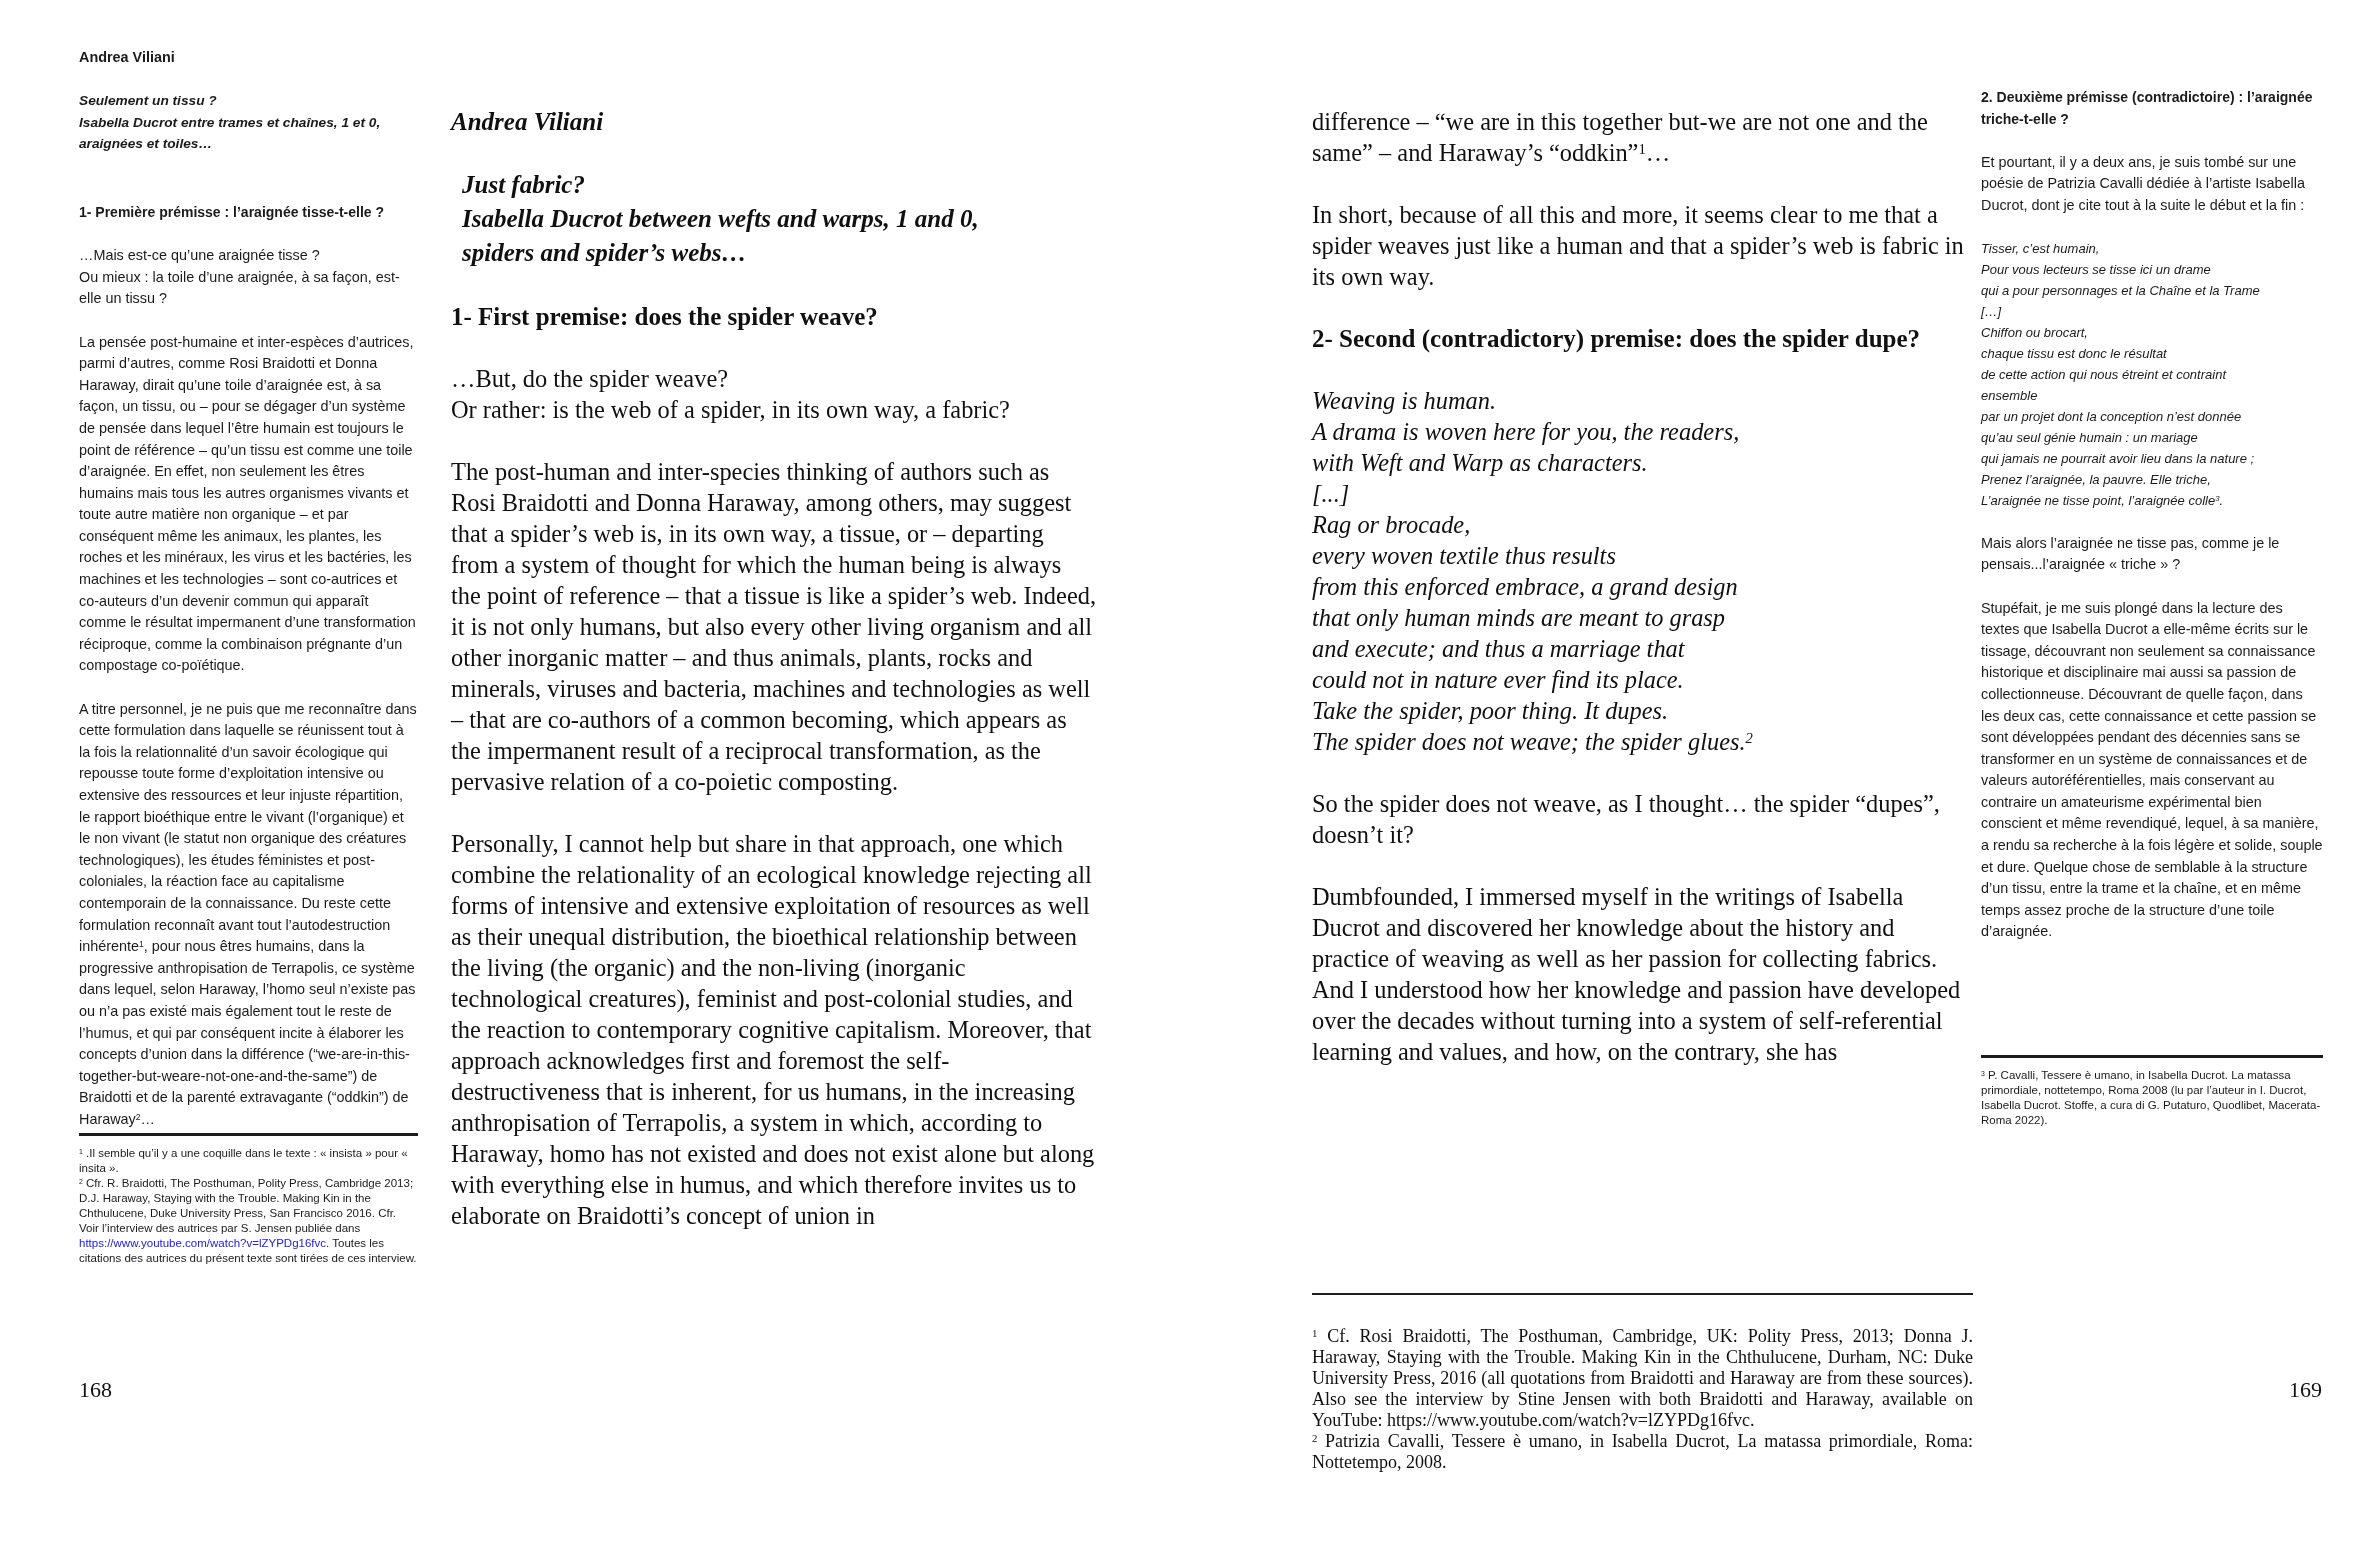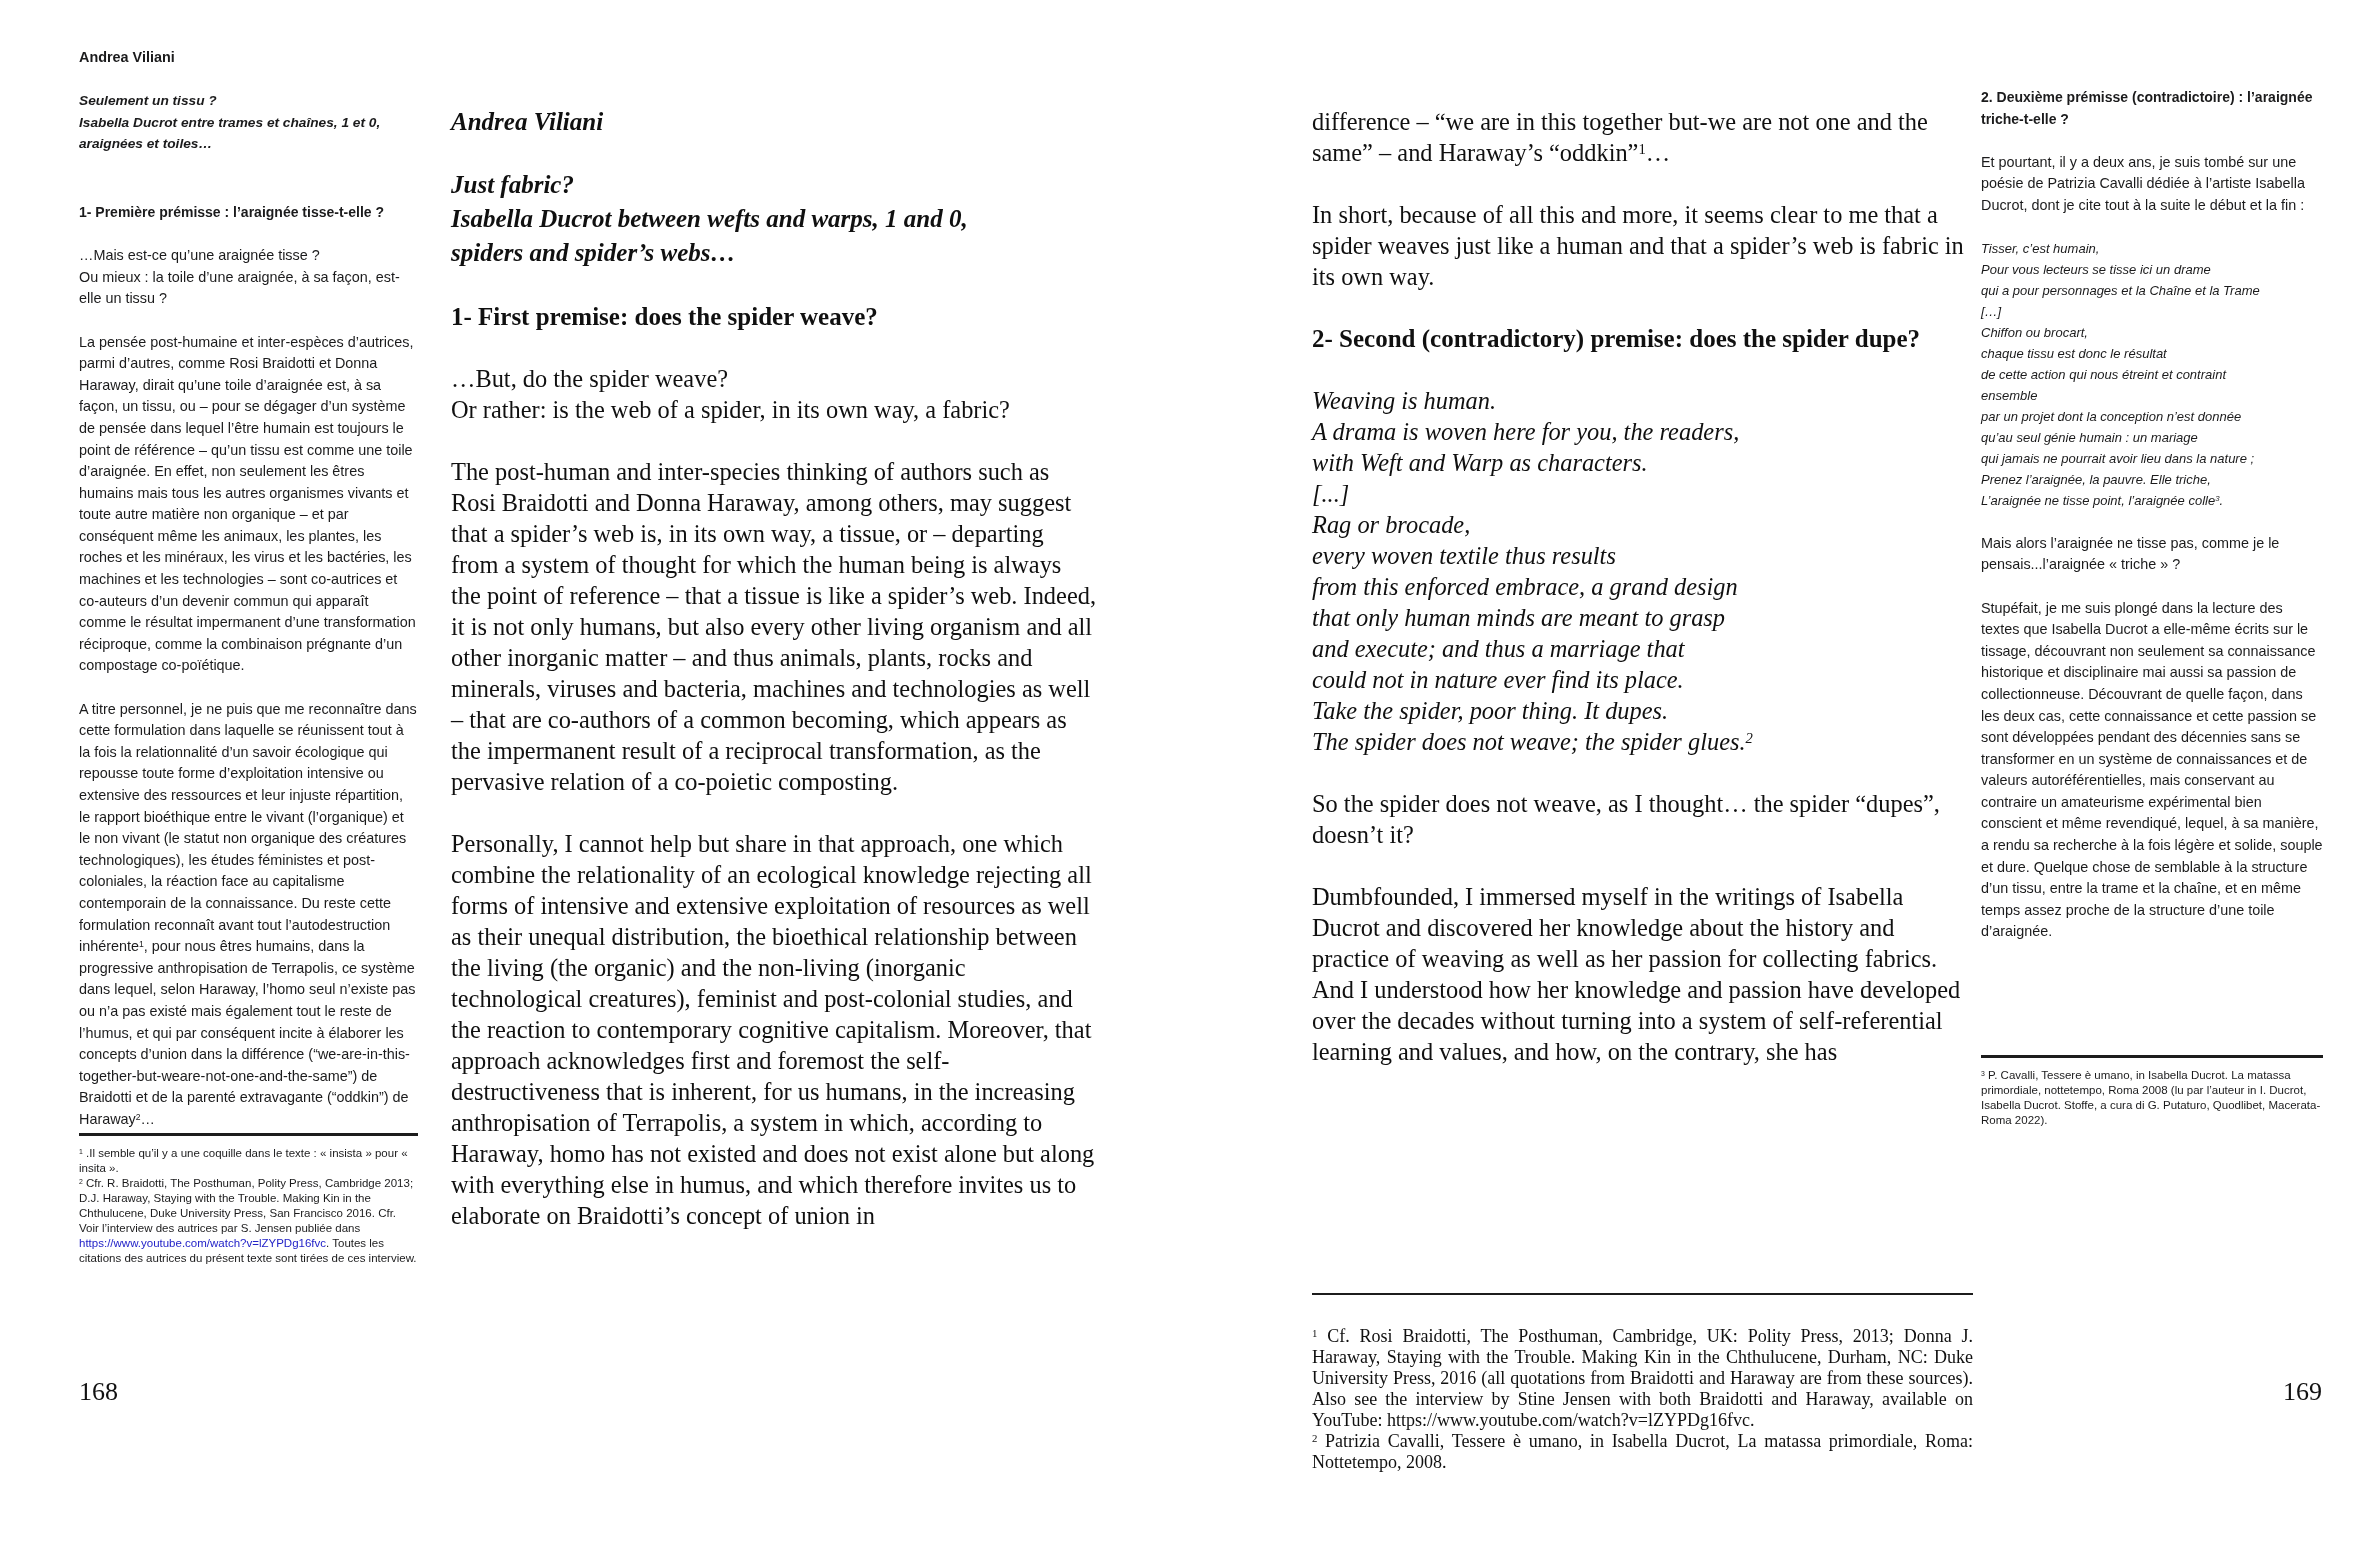--- a/index.html
+++ b/index.html
@@ -17,21 +17,21 @@
   .fr .title{font-weight:bold;font-style:italic;font-size:13.7px;}
   .fr .head{font-weight:bold;font-size:14px;margin-top:47px;}
   .poem-fr{margin-left:29px;font-style:italic;font-size:13px;line-height:21px;}
   
   .en{
     font-family:"Liberation Serif","DejaVu Serif",serif;
     font-size:24.4px;line-height:31px;color:#101010;
   }
   .en p{margin:0 0 31px 0;white-space:pre-wrap;}
   .en .author{font-weight:bold;font-style:italic;font-size:25px;}
-  .en .title{font-weight:bold;font-style:italic;font-size:25px;line-height:34px;}
+  .en .title{font-weight:bold;font-style:italic;font-size:25px;line-height:34px;margin-left:11px;}
   .en .head{font-weight:bold;font-size:25px;}
   .poem-en{margin-left:54px;font-style:italic;}
   
   #col-fr-l{position:absolute;left:79px;top:47px;width:339px;}
   #col-en-l{position:absolute;left:451px;top:106px;width:646px;}
   #col-en-r{position:absolute;left:1312px;top:106px;width:661px;}
   #col-fr-r{position:absolute;left:1981px;top:40px;width:342px;}
   
   .fnrule{position:absolute;background:#1c1c1c;}
   #rule-fr-l{left:79px;top:1133px;width:339px;height:2.9px;}
@@ -52,21 +52,21 @@
   }
   .fns-en p{margin:0;white-space:pre-wrap;}
   
   .it{}
   .lnk{color:#2323c8;}
   sup{font-size:60%;line-height:0;vertical-align:baseline;position:relative;top:-0.5em;}
   
   .pgnum{
     position:absolute;top:1377px;
     font-family:"Liberation Serif","DejaVu Serif",serif;
-    font-size:26px;color:#111;
+    font-size:22px;color:#111;
   }
   #pg-l{left:79px;}
   #pg-r{right:55px;margin-left:23px;}
 </style>
 </head>
 <body>
 
 <div id="col-fr-l" class="fr">
   <p class="author">Andrea Viliani</p>
   <p class="title">Seulement un tissu ?

